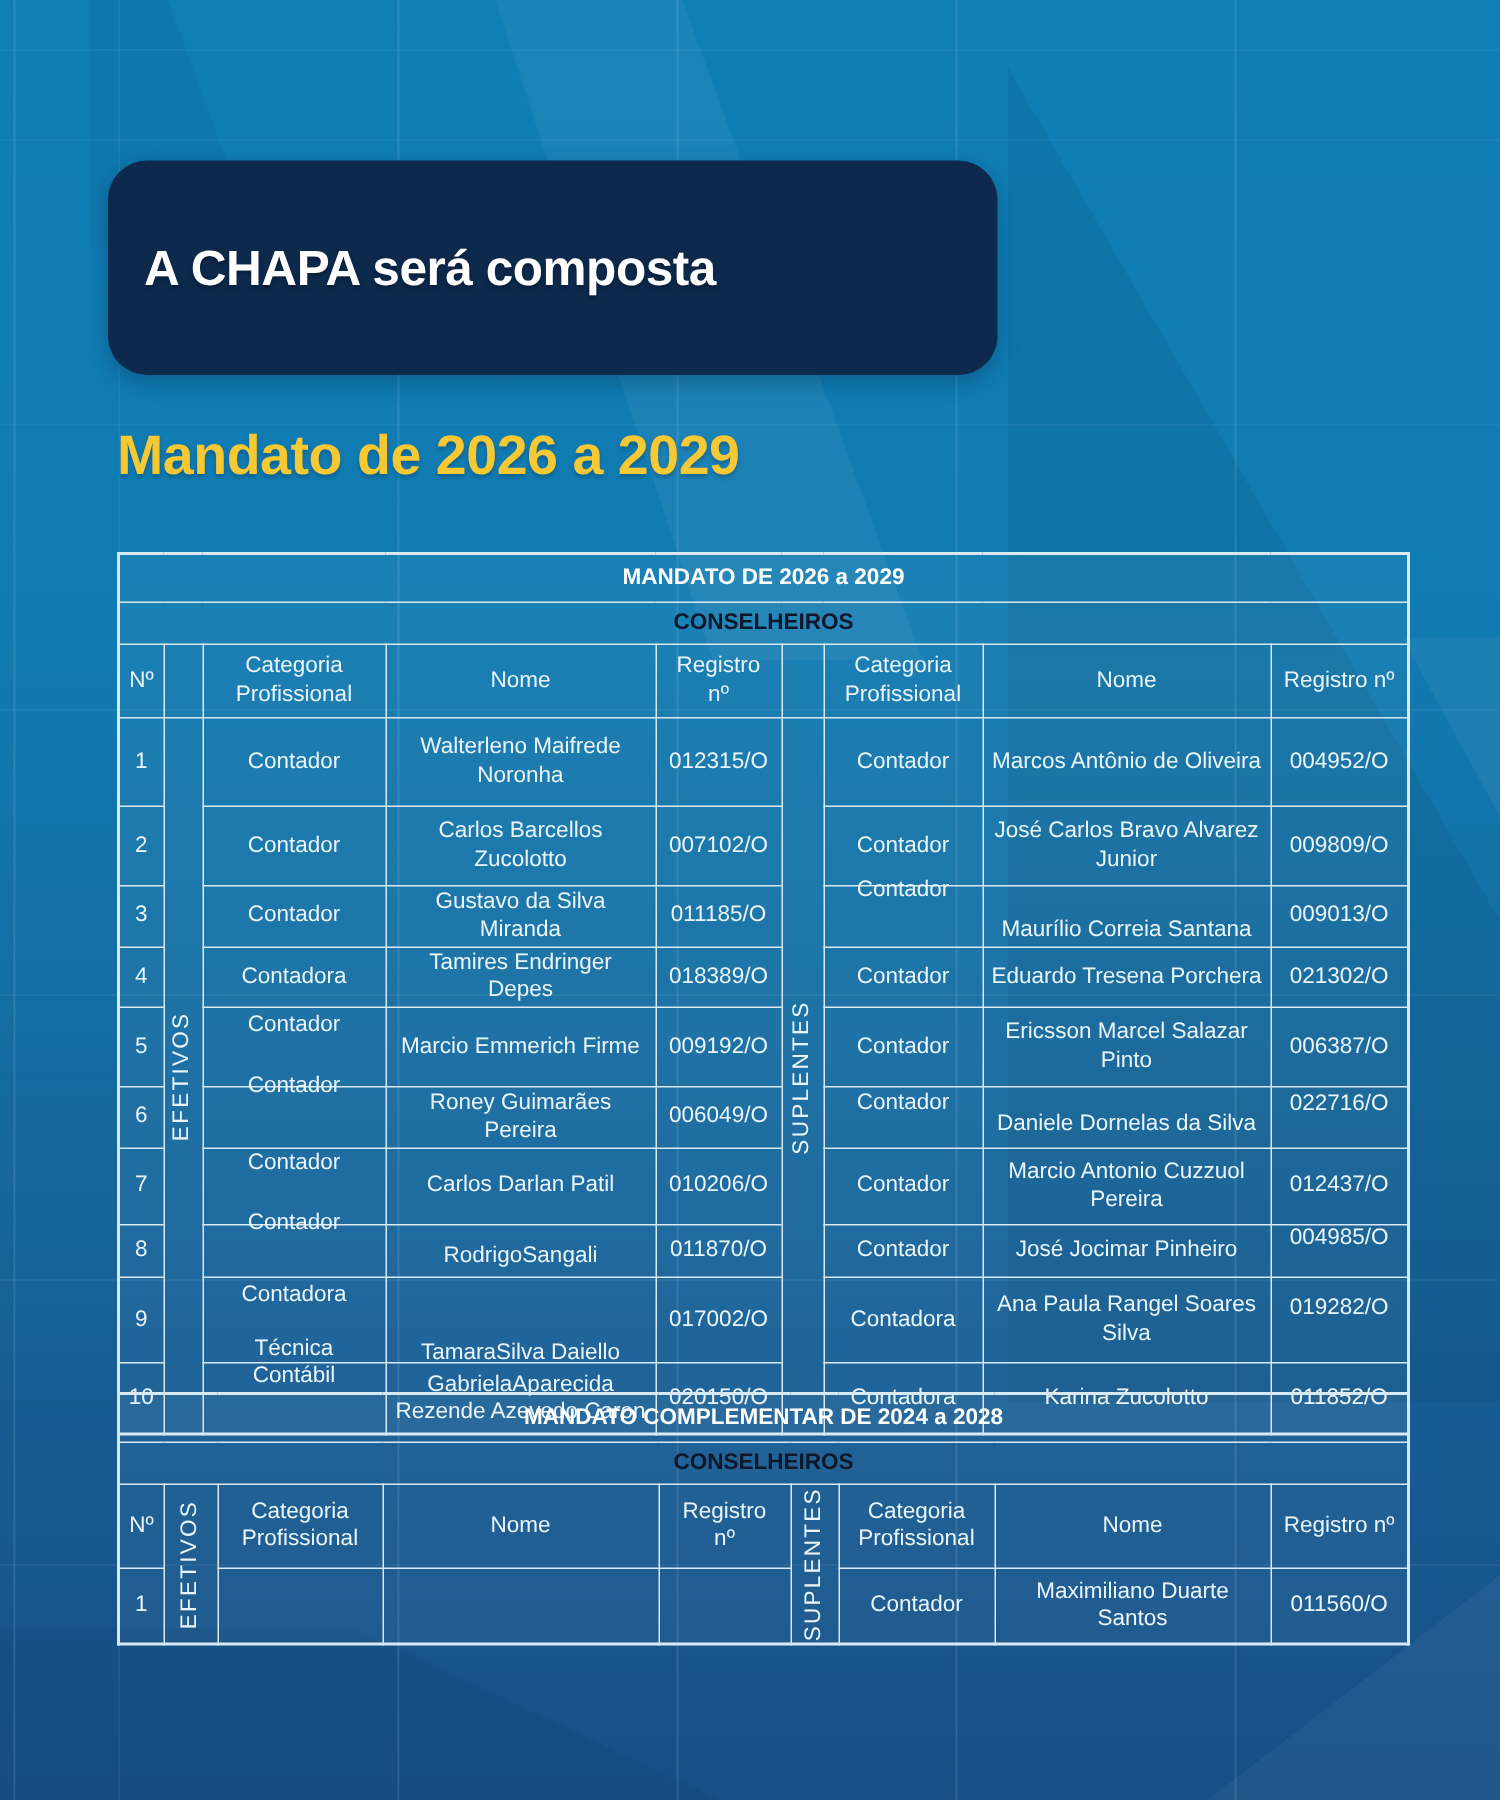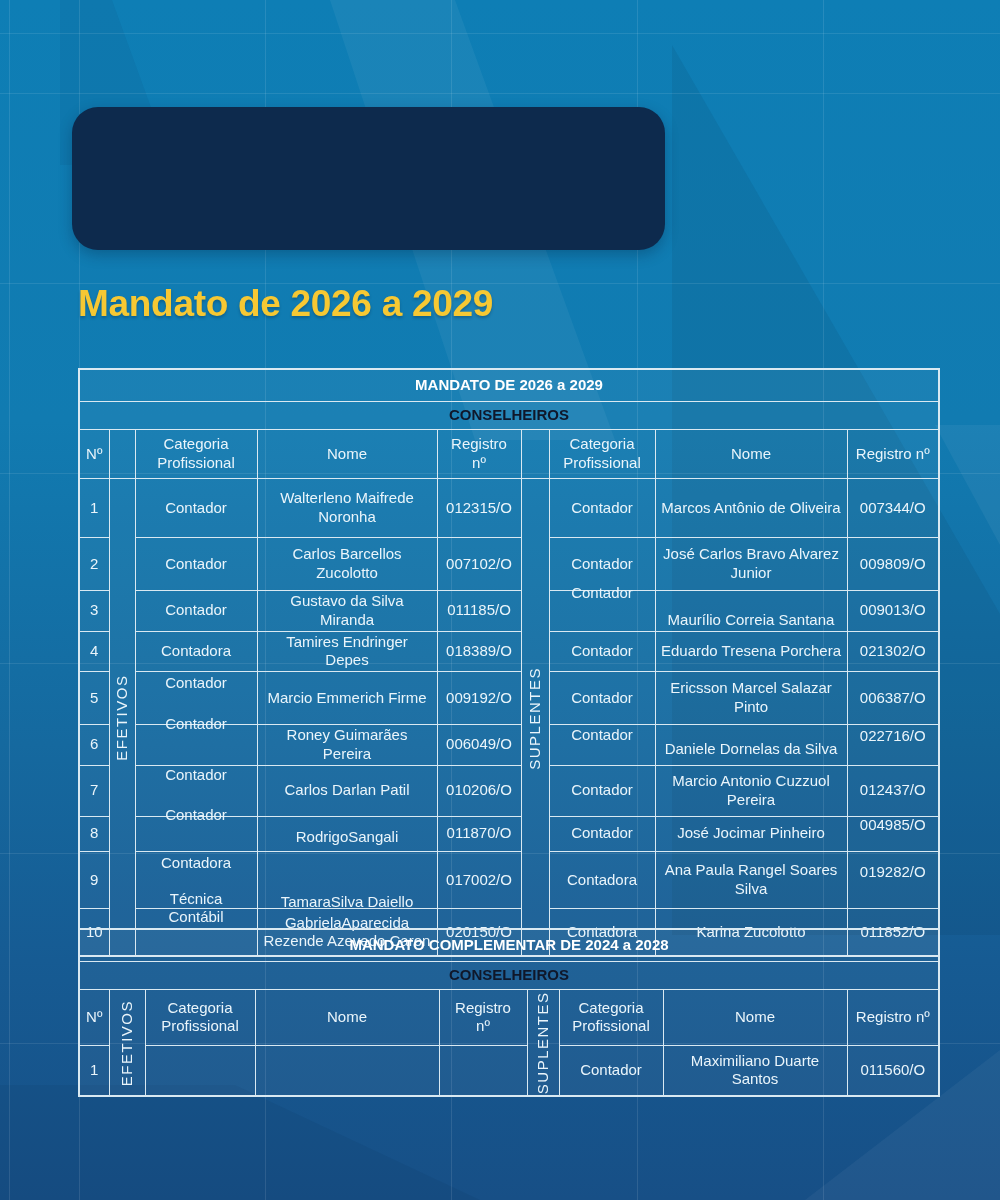--- a/index.html
+++ b/index.html
@@ -102,20 +102,21 @@
   <div class="tri t1"></div>
   <div class="tri t2"></div>
   <div class="tri t3"></div>
   <div class="tri t4"></div>
   <div class="tri t5"></div>
   <div class="tri t6"></div>
   <div class="grid"></div>
 </div>
 
 <div class="banner">
+  <div class="line">A CHAPA será composta</div>
 </div>
 
 <div class="mandate-heading">Mandato de 2026 a 2029</div>
 
 <div class="tbl-wrap" id="wrap-t1">
   <table class="tbl" id="t1">
     <colgroup>
       <col style="width:30px">
         <col style="width:26px">
         <col style="width:122px">
@@ -147,21 +148,21 @@
 
     <tr class="r1">
           <td class="num-cell"><span class="cell-txt">1</span></td>
           <td class="vert" rowspan="10">EFETIVOS</td>
           <td class="cat-e"><span class="cell-txt">Contador</span></td>
           <td class="nome-e"><span class="cell-txt">Walterleno Maifrede Noronha</span></td>
           <td class="reg-e"><span class="cell-txt">012315/O</span></td>
           <td class="vert" rowspan="10">SUPLENTES</td>
           <td class="cat-s"><span class="cell-txt">Contador</span></td>
           <td class="nome-s"><span class="cell-txt">Marcos Antônio de Oliveira</span></td>
-          <td class="reg-s"><span class="cell-txt">007344/O</span></td>
+          <td class="reg-s"><span class="cell-txt">004952/O</span></td>
         </tr>
         <tr class="r2">
           <td class="num-cell"><span class="cell-txt">2</span></td>
           <td class="cat-e"><span class="cell-txt">Contador</span></td>
           <td class="nome-e"><span class="cell-txt">Carlos Barcellos Zucolotto</span></td>
           <td class="reg-e"><span class="cell-txt">007102/O</span></td>
           <td class="cat-s"><span class="cell-txt">Contador</span></td>
           <td class="nome-s"><span class="cell-txt">José Carlos Bravo Alvarez Junior</span></td>
           <td class="reg-s"><span class="cell-txt">009809/O</span></td>
         </tr>

